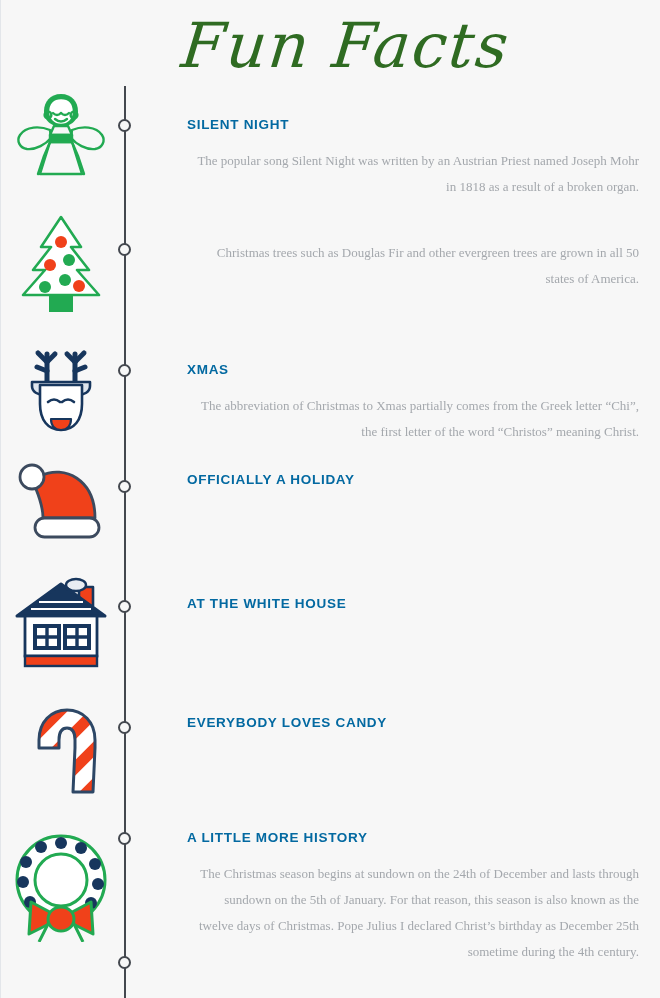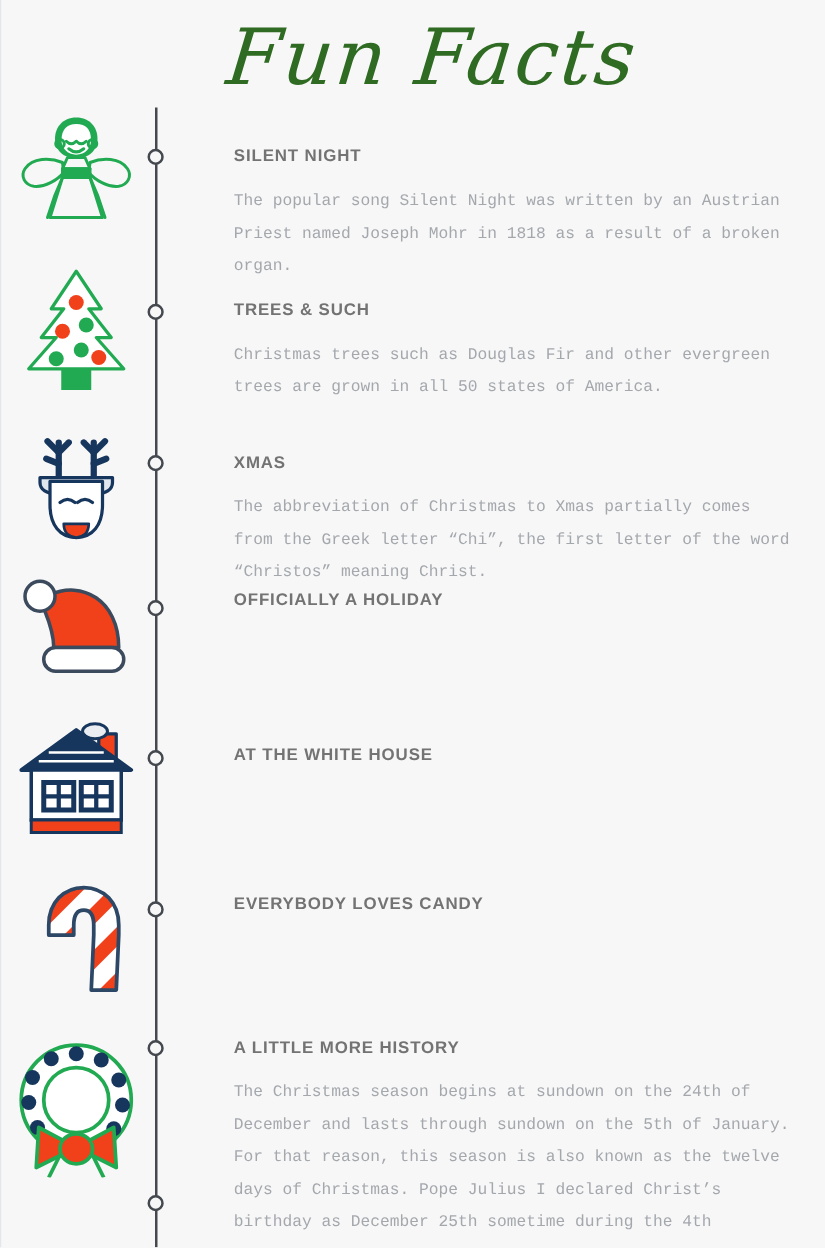--- a/index.html
+++ b/index.html
@@ -85,31 +85,32 @@
   .text-cell {
     position: absolute;
     left: 186px;
     width: 452px;
   }
   .fact-title {
     font-family: "Liberation Sans", sans-serif;
     font-size: 13.5px;
     font-weight: 700;
     letter-spacing: 0.7px;
-    color: #737373;
+    color: #0369a1;
     margin: 0 0 16px 0;
     text-transform: uppercase;
   }
   .fact-body {
-    font-family: Liberation Mono, monospace;
+    font-family: Liberation Serif, serif;
     font-size: 13px;
     font-weight: 400;
     line-height: 26px;
     color: #a4a8ad;
     margin: 0;
+    text-align: right;
   }
   svg { display: block; }
 </style>
 </head>
 <body>
 
 <div class="page">
 
   <div class="title-wrap">
     <div class="title">Fun Facts</div>
@@ -169,21 +170,20 @@
             <circle cx="54" cy="48" r="6" fill="#22aa52"></circle>
             <circle cx="35" cy="53" r="6" fill="#f0411a"></circle>
             <circle cx="50" cy="68" r="6" fill="#22aa52"></circle>
             <circle cx="30" cy="75" r="6" fill="#22aa52"></circle>
             <circle cx="64" cy="74" r="6" fill="#f0411a"></circle>
           </g>
         </svg>
       </span>
     </div>
     <div class="text-cell" style="top:28px;">
-      <h3 class="fact-title">TREES &amp; SUCH</h3>
       <p class="fact-body">Christmas trees such as Douglas Fir and other evergreen trees are grown in all 50 states of America.</p>
     </div>
   </div>
 
   <div class="row" style="top:340px;">
     <div class="icon-cell" style="top:0px;">
       <span>
         <svg width="86" height="96" viewBox="0 0 86 96">
           <g stroke="#17365d" stroke-width="5" stroke-linecap="round" fill="none">
             <path d="M29 44 L29 14"></path>

